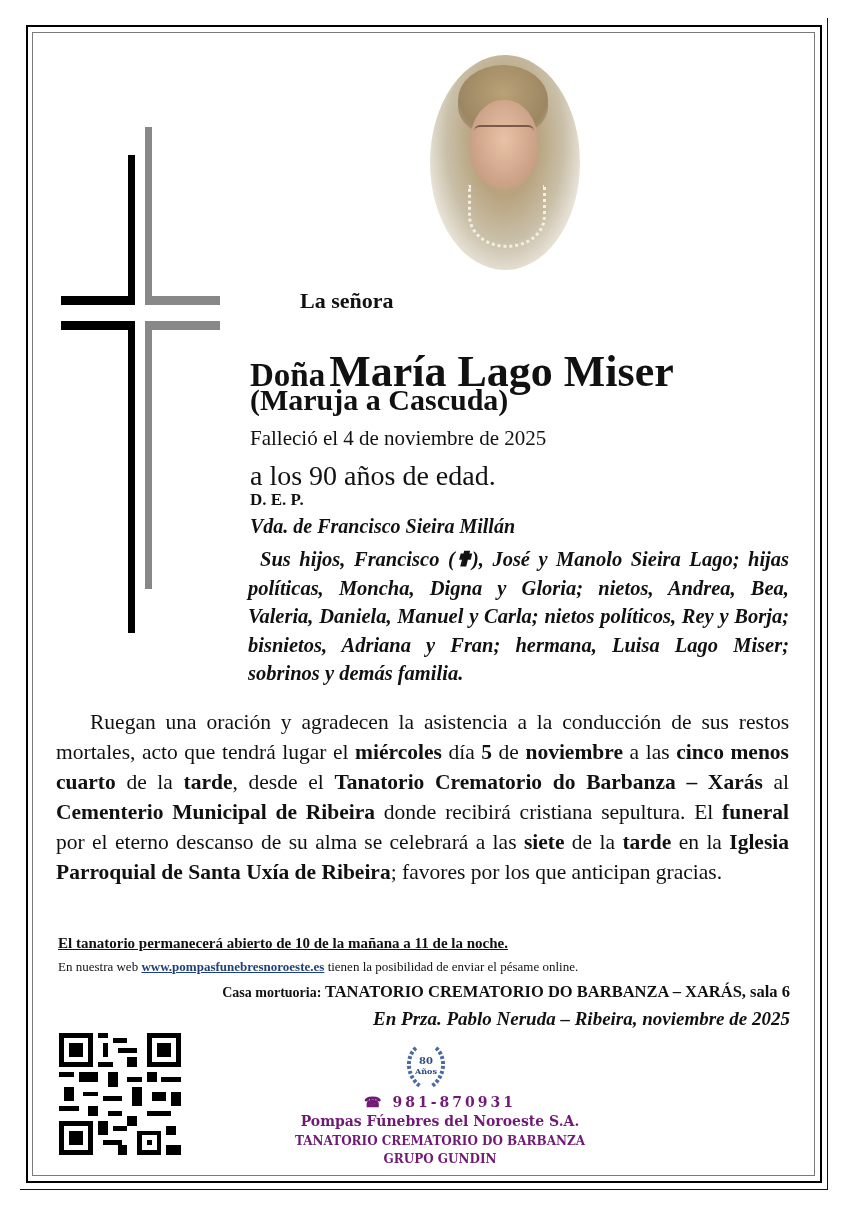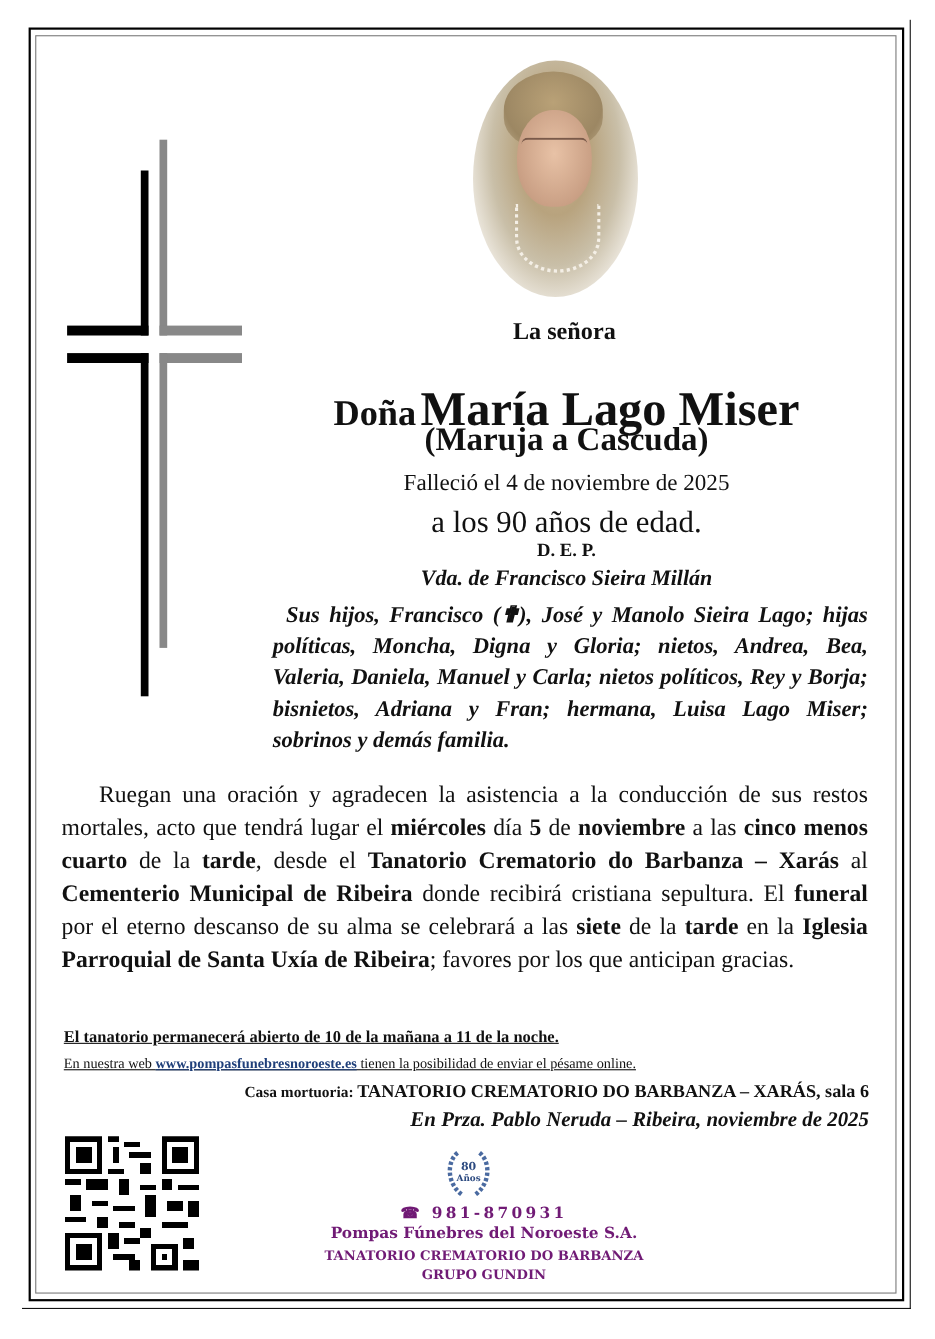--- a/index.html
+++ b/index.html
@@ -22,42 +22,42 @@
     background: radial-gradient(ellipse at 50% 40%, #cbb48e 0%, #b8a37e 30%, #c9bfa8 55%, #ebe6dc 75%, #ffffff 100%);
     filter: blur(0.3px);
   }
   .photo .hair { position: absolute; left: 28px; top: 10px; width: 90px; height: 70px; border-radius: 50% 50% 40% 40%;
     background: radial-gradient(ellipse at 50% 40%, #b9a177, #9c8763 70%, transparent 100%); }
   .photo .face { position: absolute; left: 40px; top: 45px; width: 68px; height: 88px; border-radius: 48% 48% 45% 45%;
     background: radial-gradient(ellipse at 50% 45%, #e8c2a6, #caa085 70%, #b79177 100%); }
   .photo .glasses { position: absolute; left: 44px; top: 70px; width: 60px; height: 14px; border-top: 2px solid #7a5a4a; border-radius: 6px; }
   .photo .pearls { position: absolute; left: 38px; top: 130px; width: 72px; height: 60px; border: 3px dotted #f4efe6; border-top: none; border-radius: 0 0 50% 50%; }
 
-  .center { position: absolute; text-align: center; }
+  .center { position: absolute; text-align: left; }
   .t-senora { left: 300px; width: 426px; top: 288px; font-size: 22px; font-weight: bold; }
   .t-name { left: 250px; width: 530px; top: 326px; font-weight: bold; white-space: nowrap; margin-top: 20px; }
   .t-name .dona { font-size: 33px; }
   .t-name .full { font-size: 44px; }
   .t-alias { left: 250px; width: 530px; top: 383px; font-size: 30px; font-weight: bold; }
   .t-died { left: 250px; width: 530px; top: 426px; font-size: 21px; }
   .t-age { left: 250px; width: 530px; top: 460px; font-size: 28px; }
   .t-dep { left: 250px; width: 530px; top: 490px; font-size: 17px; font-weight: bold; }
   .t-widow { left: 250px; width: 530px; top: 515px; font-size: 20px; font-weight: bold; font-style: italic; }
 
   .family {
     position: absolute; left: 248px; width: 541px; top: 545px; font-size: 20.5px; line-height: 28.5px;
     font-weight: bold; font-style: italic; text-align: justify; text-indent: 12px;
   }
   .body-text {
     position: absolute; left: 56px; width: 733px; top: 707px; font-size: 21.5px; line-height: 30px;
     text-align: justify; text-indent: 34px;
   }
   .body-text b { font-weight: bold; }
   .open-hours { position: absolute; left: 58px; top: 935px; font-size: 15px; font-weight: bold; text-decoration: underline; }
-  .web-line { position: absolute; left: 58px; top: 959px; font-size: 13px; text-decoration: underline; }
+  .web-line { position: absolute; left: 58px; top: 959px; font-size: 13px; }
   .web-line a { color: #1f3f7a; text-decoration: underline; font-weight: bold; }
   .casa { position: absolute; right: 60px; top: 982px; font-size: 16.5px; font-weight: bold; white-space: nowrap; }
   .casa .lbl { font-size: 14px; }
   .place { position: absolute; right: 60px; top: 1008px; font-size: 19px; font-weight: bold; font-style: italic; white-space: nowrap; }
 
   .qr { position: absolute; left: 56px; top: 1033px; width: 128px; height: 122px; }
   .logo80 { position: absolute; left: 400px; top: 1040px; width: 52px; height: 52px; color: #0f172a; }
   .contact { position: absolute; left: 250px; width: 380px; text-align: center; color: #701a75; font-family: "DejaVu Serif", serif; font-weight: bold; }
   .c-phone { top: 1094px; font-size: 14px; letter-spacing: 3px; }
   .c-company { top: 1113px; font-size: 14px; }

